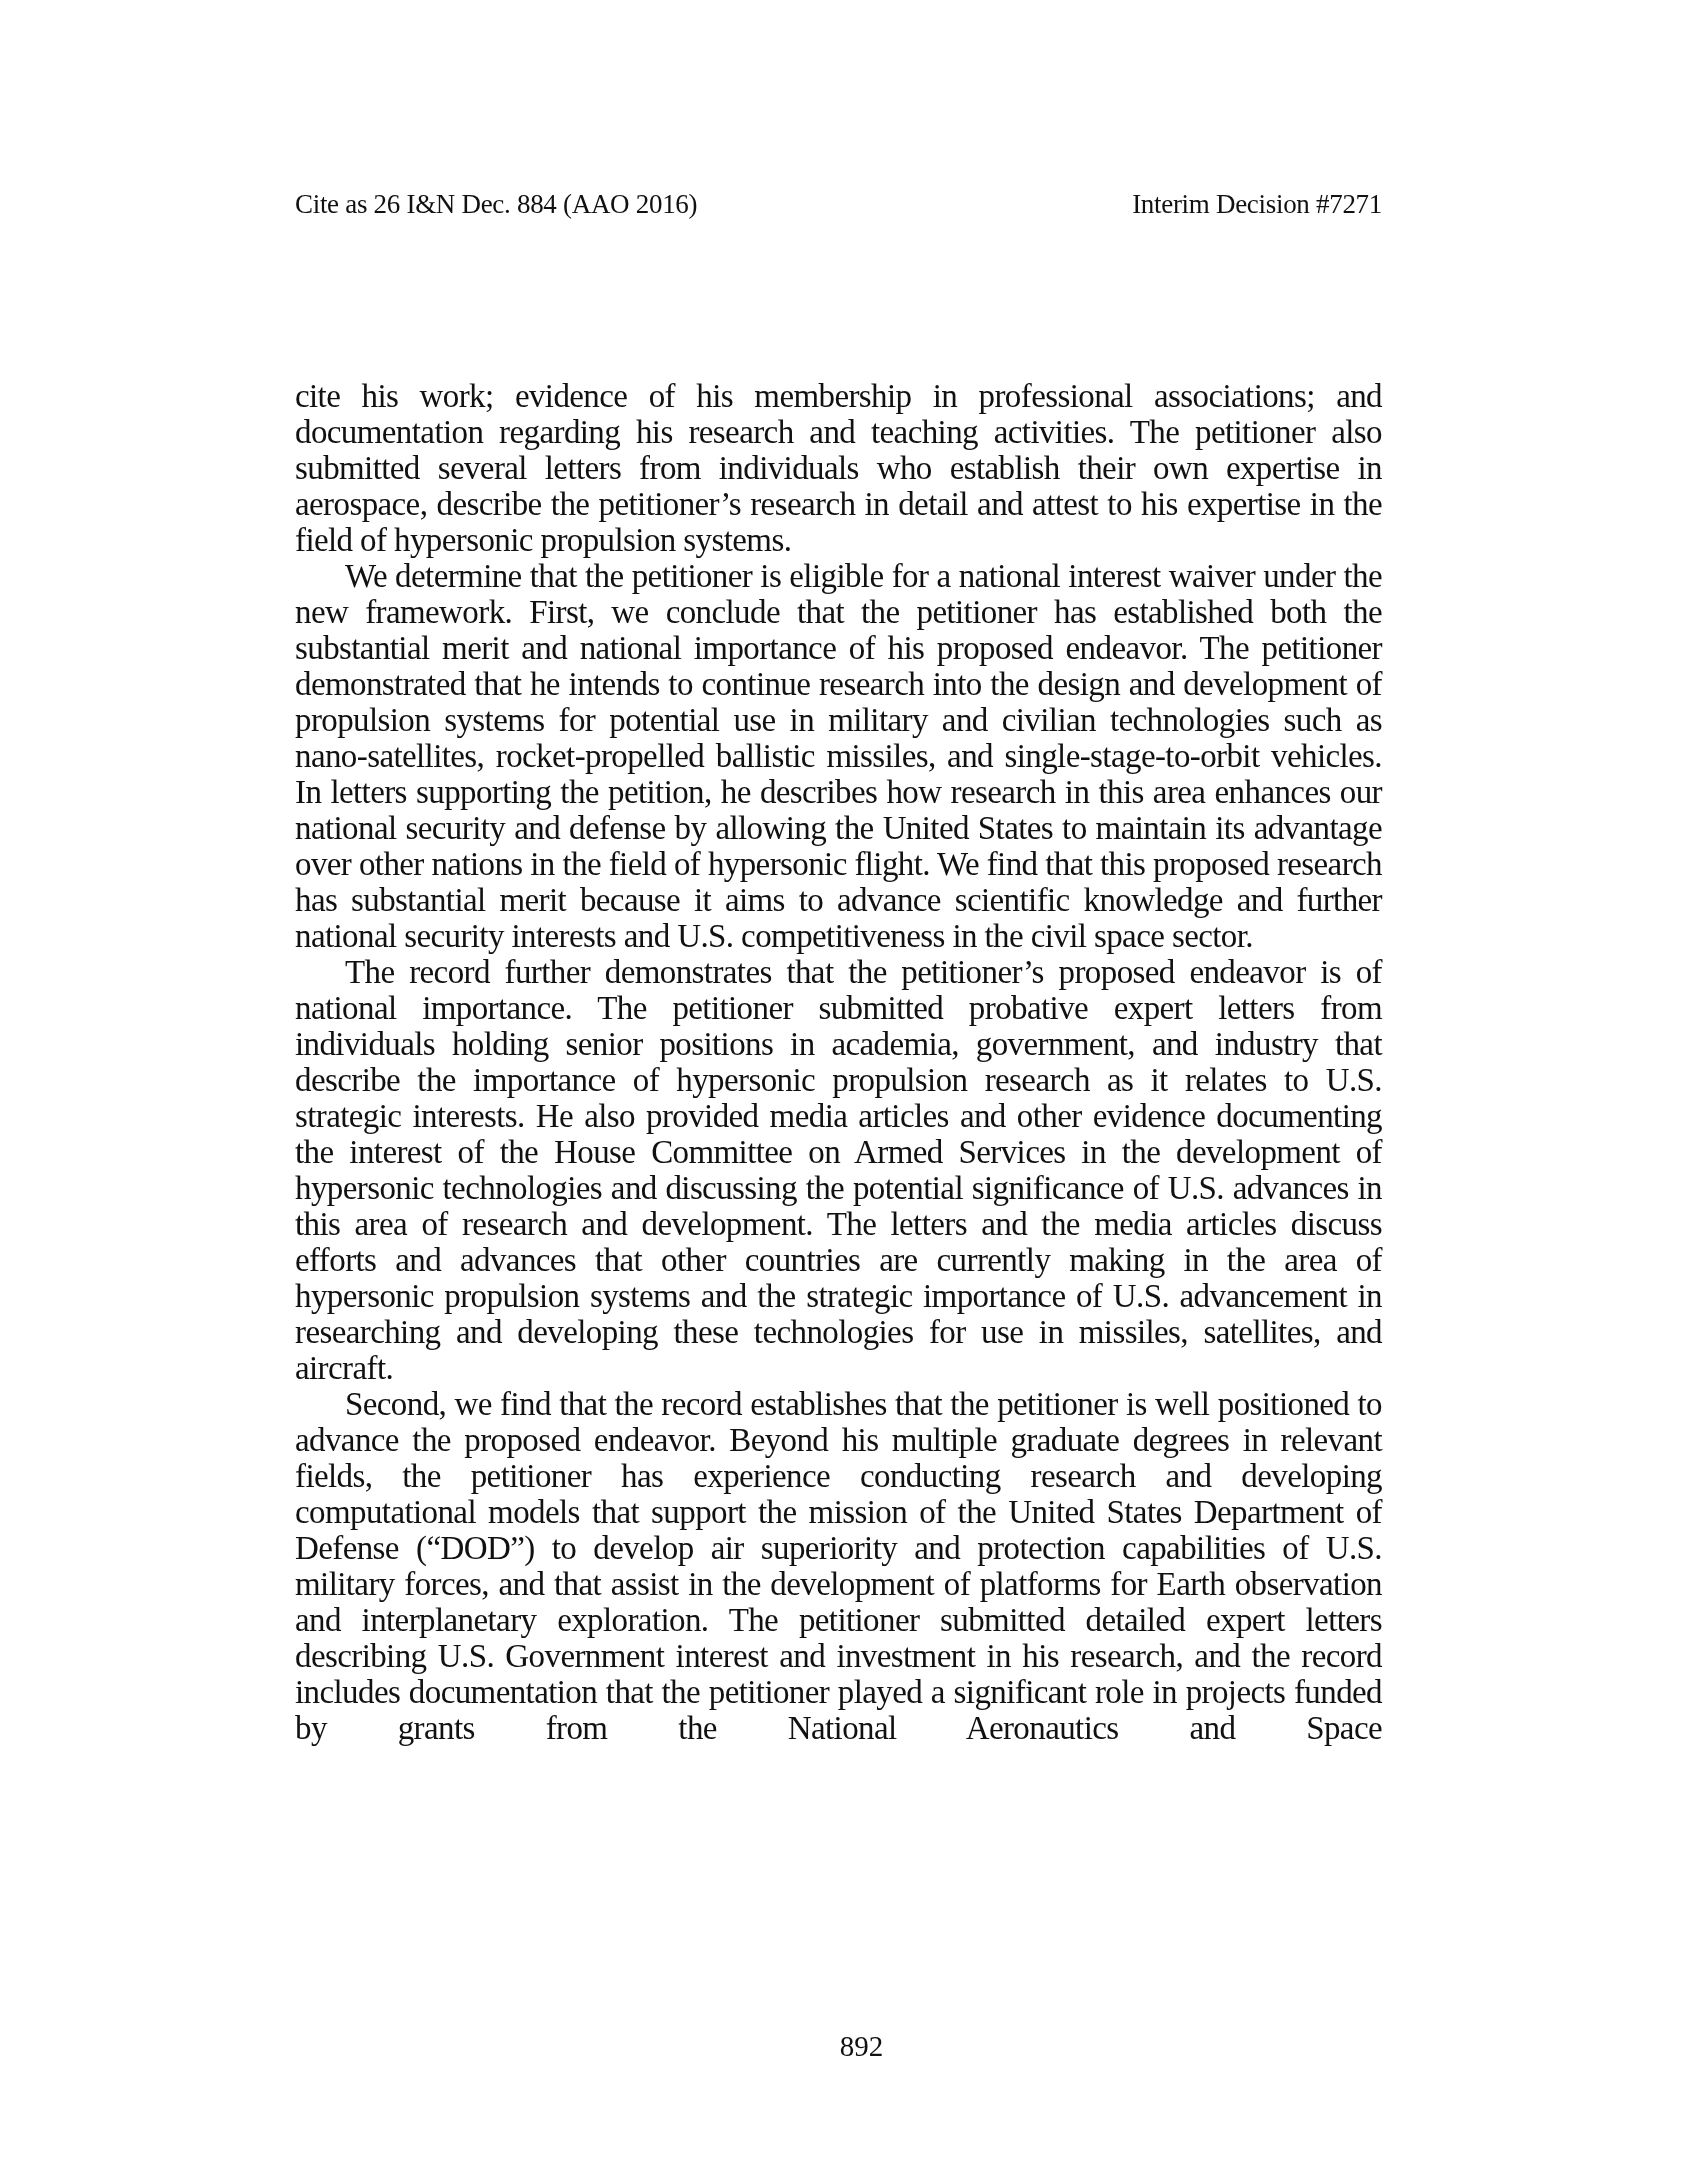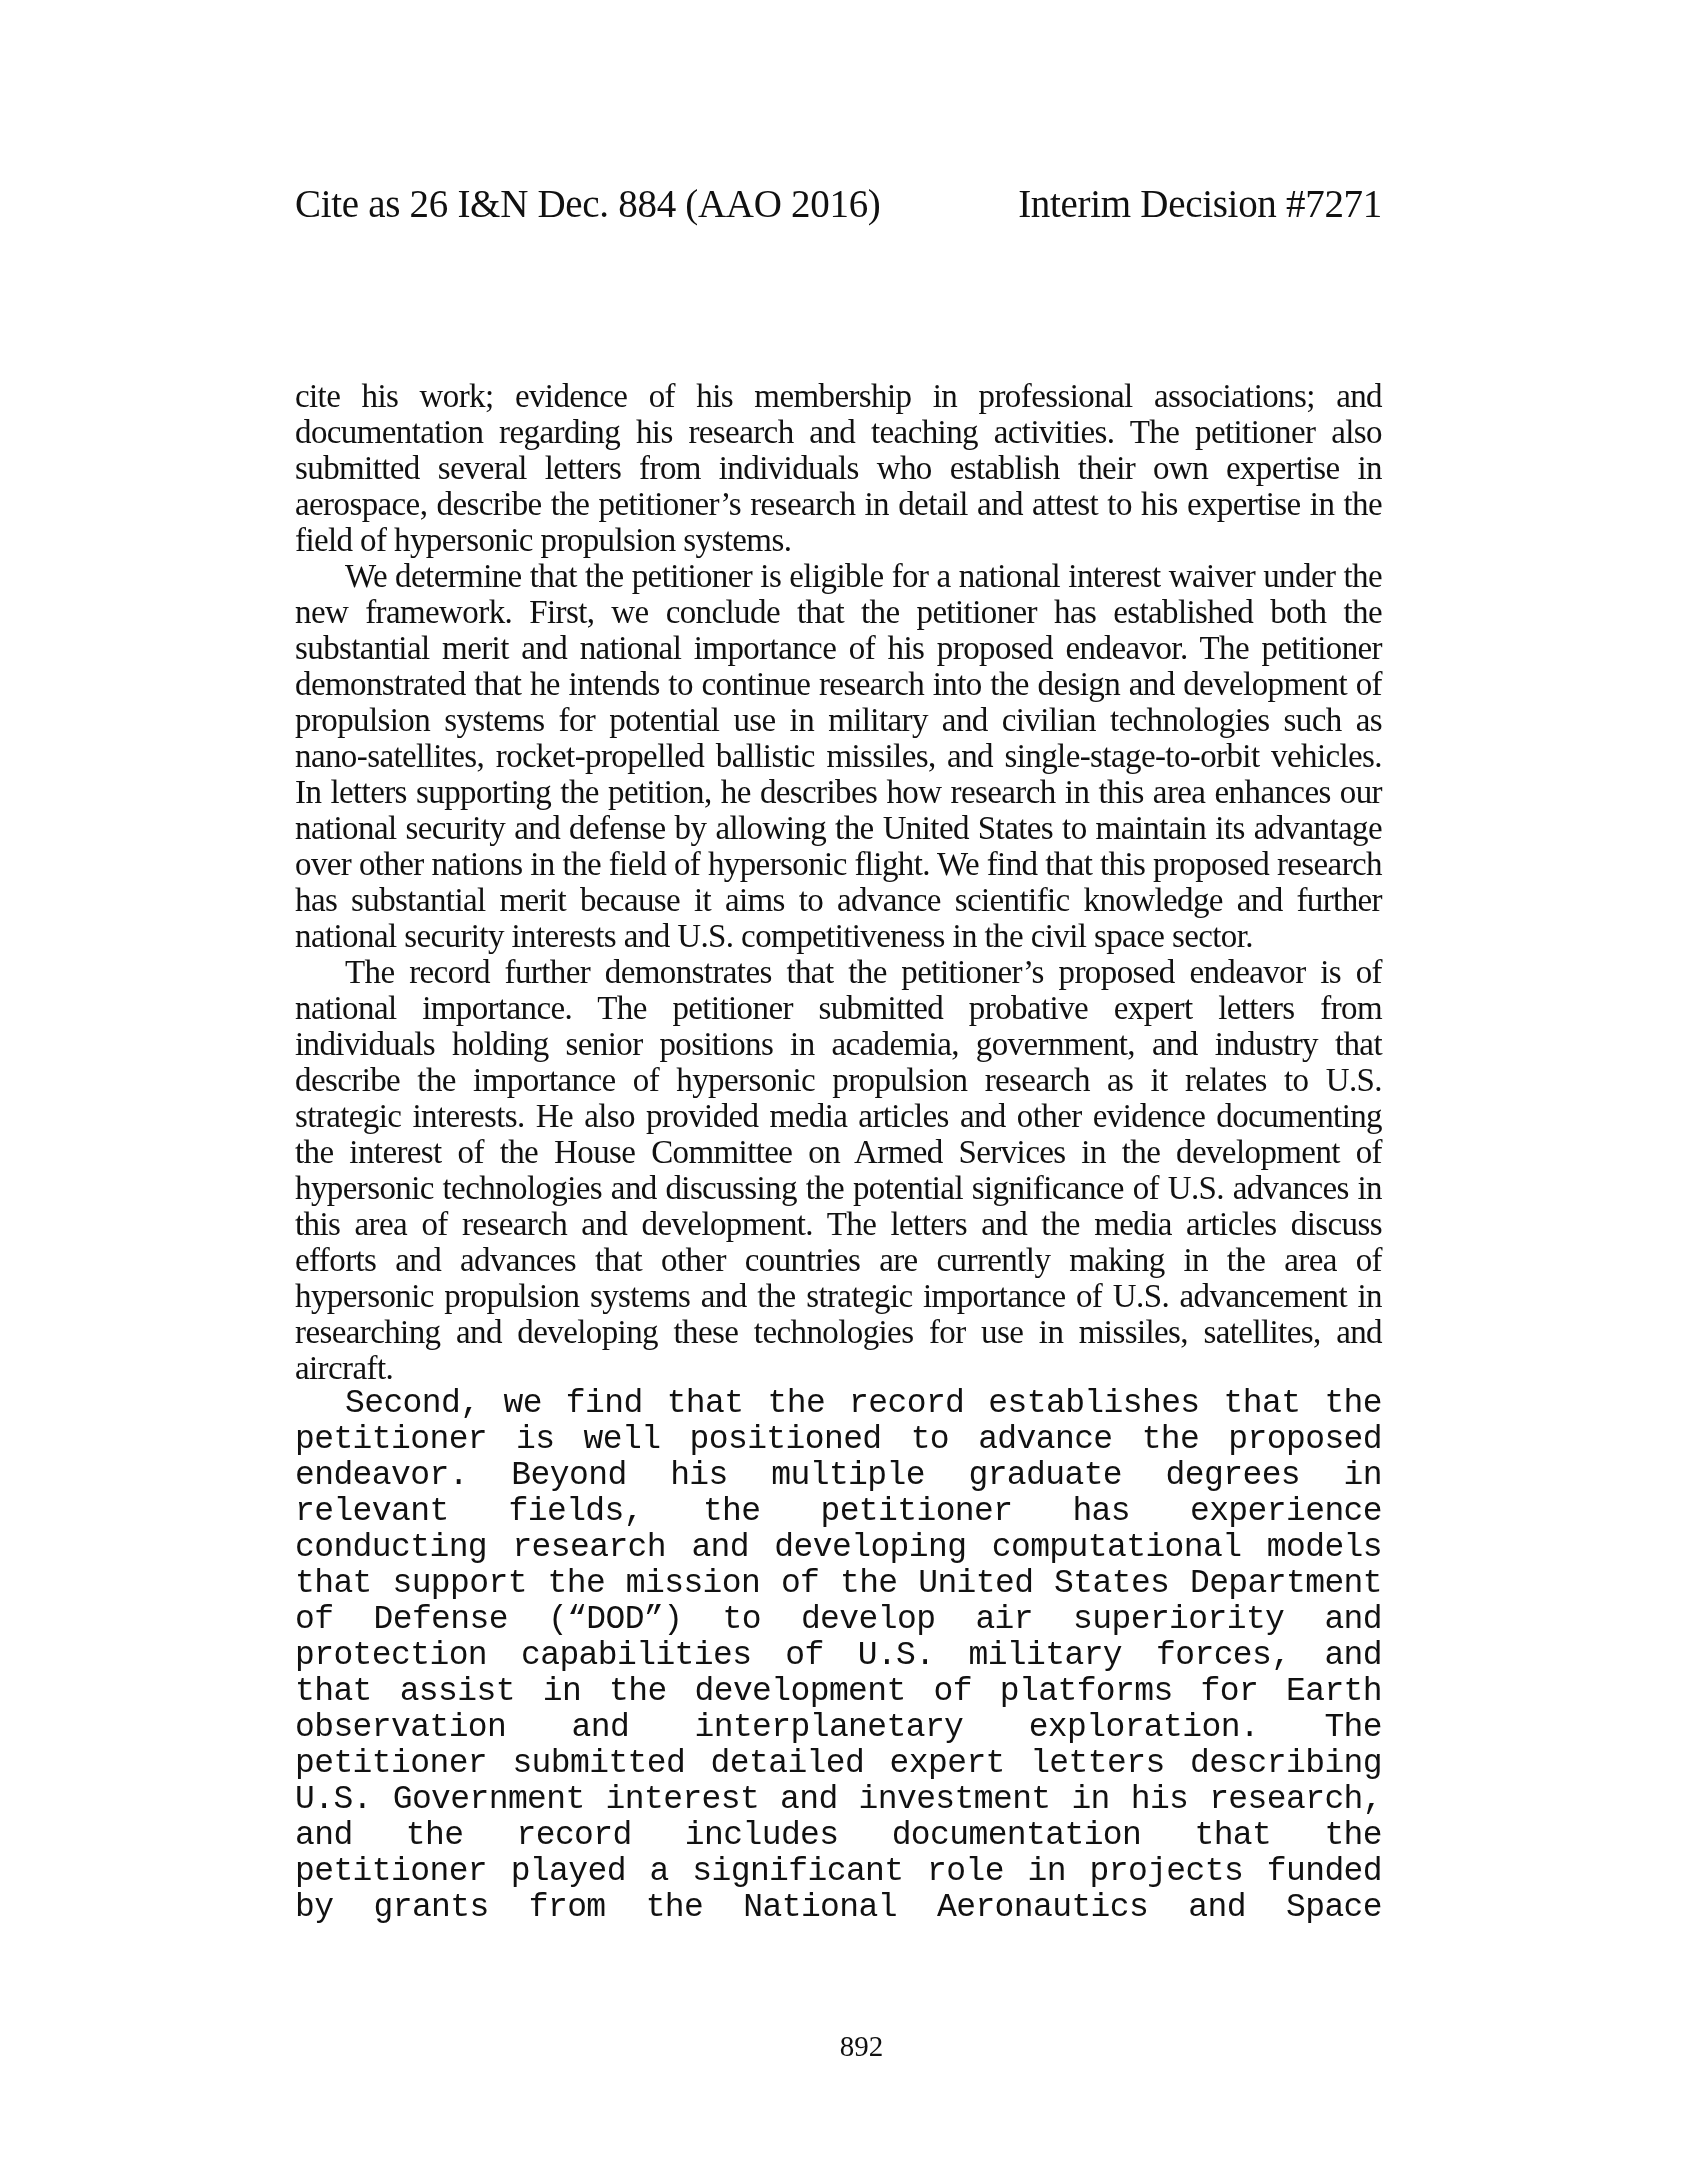--- a/index.html
+++ b/index.html
@@ -14,21 +14,21 @@
       overflow: hidden;
       color: #111111;
       font-family: "Liberation Serif", "DejaVu Serif", serif;
     }
     .page-header {
       position: absolute;
       top: 184px;
       left: 295px;
       width: 1087px;
       height: 40px;
-      font-size: 39px;
+      font-size: 27px;
       line-height: 40px;
       display: flex;
       justify-content: space-between;
       letter-spacing: -0.3px;
       align-items: flex-end;
     }
     .body-text {
       position: absolute;
       top: 378px;
       left: 295px;
@@ -41,21 +41,20 @@
     }
     .body-text p {
       margin: 0;
       text-align: justify;
     }
     .body-text p.indent {
       text-indent: 50px;
     }
     .body-text p.last-cut {
       text-align-last: justify;
-      font-family: Liberation Mono, monospace;
     }
     .page-number {
       position: absolute;
       top: 2026px;
       left: 0;
       width: 1683px;
       text-align: center;
       font-size: 29px;
       line-height: 40px;
       padding-left: 20px;

